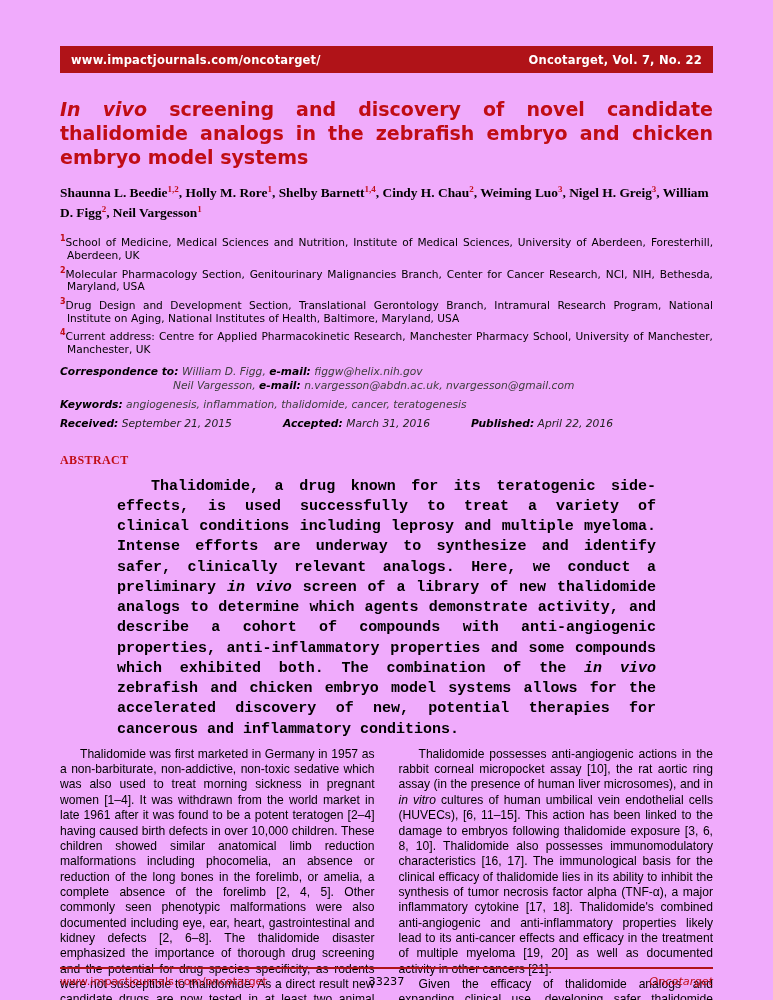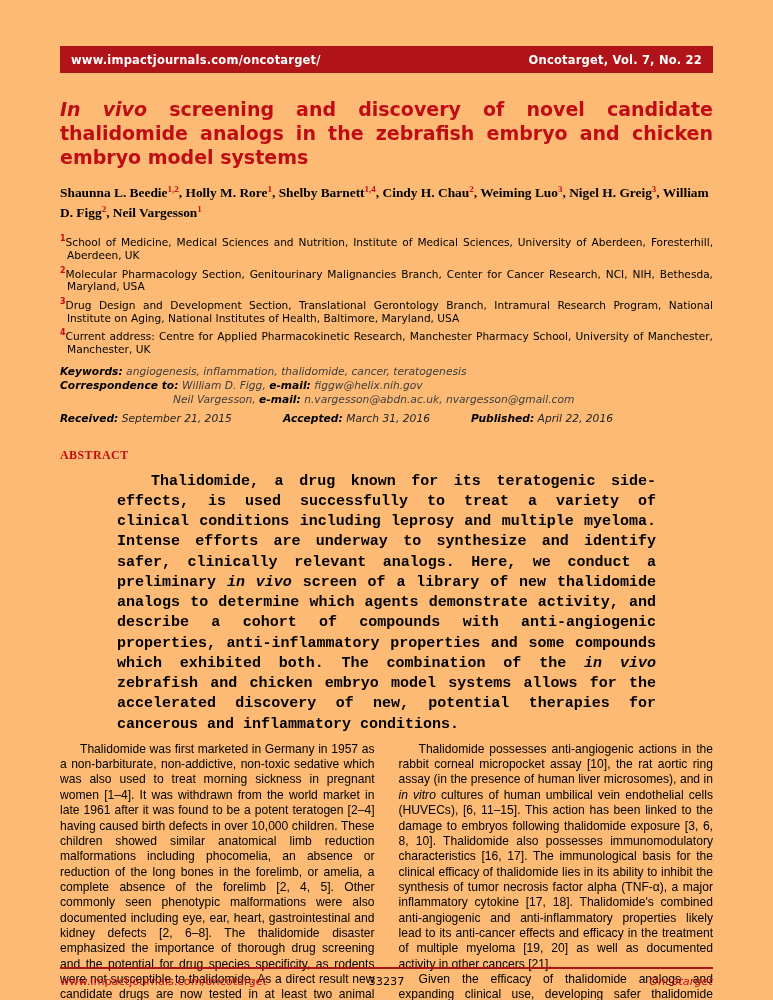--- a/index.html
+++ b/index.html
@@ -3,21 +3,21 @@
 <meta charset="utf-8">
 <title>Oncotarget Paper Page</title>
 <style>
   * { box-sizing: border-box; }
   html, body { margin: 0; padding: 0; background: #ffffff; }
   .page {
     position: relative;
     width: 773px;
     height: 1000px;
     margin: 0 auto;
-    background: #fdba74;
+    background: #f0abfc;
     font-family: "DejaVu Sans", sans-serif;
     color: #000;
     padding: 46px 60px 0 60px;
     overflow: hidden;
   }
   
   .topbar {
     background: #b01318;
     color: #fff;
     display: flex;
@@ -133,26 +133,26 @@
 
   <div class="authors"><span><span>Shaunna L. Beedie</span><sup>1,2</sup><span>, </span></span><span><span>Holly M. Rore</span><sup>1</sup><span>, </span></span><span><span>Shelby Barnett</span><sup>1,4</sup><span>, </span></span><span><span>Cindy H. Chau</span><sup>2</sup><span>, </span></span><span><span>Weiming Luo</span><sup>3</sup><span>, </span></span><span><span>Nigel H. Greig</span><sup>3</sup><span>, </span></span><span><span>William D. Figg</span><sup>2</sup><span>, </span></span><span><span>Neil Vargesson</span><sup>1</sup><span></span></span></div>
 
   <div class="affils">
     <div class="affil"><sup>1</sup><span>School of Medicine, Medical Sciences and Nutrition, Institute of Medical Sciences, University of Aberdeen, Foresterhill, Aberdeen, UK</span></div>
     <div class="affil"><sup>2</sup><span>Molecular Pharmacology Section, Genitourinary Malignancies Branch, Center for Cancer Research, NCI, NIH, Bethesda, Maryland, USA</span></div>
     <div class="affil"><sup>3</sup><span>Drug Design and Development Section, Translational Gerontology Branch, Intramural Research Program, National Institute on Aging, National Institutes of Health, Baltimore, Maryland, USA</span></div>
     <div class="affil"><sup>4</sup><span>Current address: Centre for Applied Pharmacokinetic Research, Manchester Pharmacy School, University of Manchester, Manchester, UK</span></div>
   </div>
 
-  <div class="meta keywords"><span class="lbl">Keywords:</span><span> angiogenesis, inflammation, thalidomide, cancer, teratogenesis</span></div>
-
   <div class="meta">
     <div><span class="lbl">Correspondence to:</span><span> William D. Figg, </span><span class="lbl">e-mail:</span><a href="#" style="color:#3d3d3d;text-decoration:none;"> figgw@helix.nih.gov</a></div>
     <div class="corr-line2"><span>Neil Vargesson, </span><span class="lbl">e-mail:</span><a href="#" style="color:#3d3d3d;text-decoration:none;"> n.vargesson@abdn.ac.uk, nvargesson@gmail.com</a></div>
   </div>
+
+  <div class="meta keywords"><span class="lbl">Keywords:</span><span> angiogenesis, inflammation, thalidomide, cancer, teratogenesis</span></div>
 
   <div class="meta dates">
     <span class="d1"><span class="lbl">Received:</span><span> September 21, 2015</span></span>
     <span class="d2"><span class="lbl">Accepted:</span><span> March 31, 2016</span></span>
     <span class="d3"><span class="lbl">Published:</span><span> April 22, 2016</span></span>
   </div>
 
   <h2 class="section-heading">ABSTRACT</h2>
   <p class="abstract"><span>Thalidomide, a drug known for its teratogenic side-effects, is used successfully to treat a variety of clinical conditions including leprosy and multiple myeloma. Intense efforts are underway to synthesize and identify safer, clinically relevant analogs. Here, we conduct a preliminary </span><i>in vivo</i><span> screen of a library of new thalidomide analogs to determine which agents demonstrate activity, and describe a cohort of compounds with anti-angiogenic properties, anti-inflammatory properties and some compounds which exhibited both. The combination of the </span><i>in vivo</i><span> zebrafish and chicken embryo model systems allows for the accelerated discovery of new, potential therapies for cancerous and inflammatory conditions.</span></p>
 

